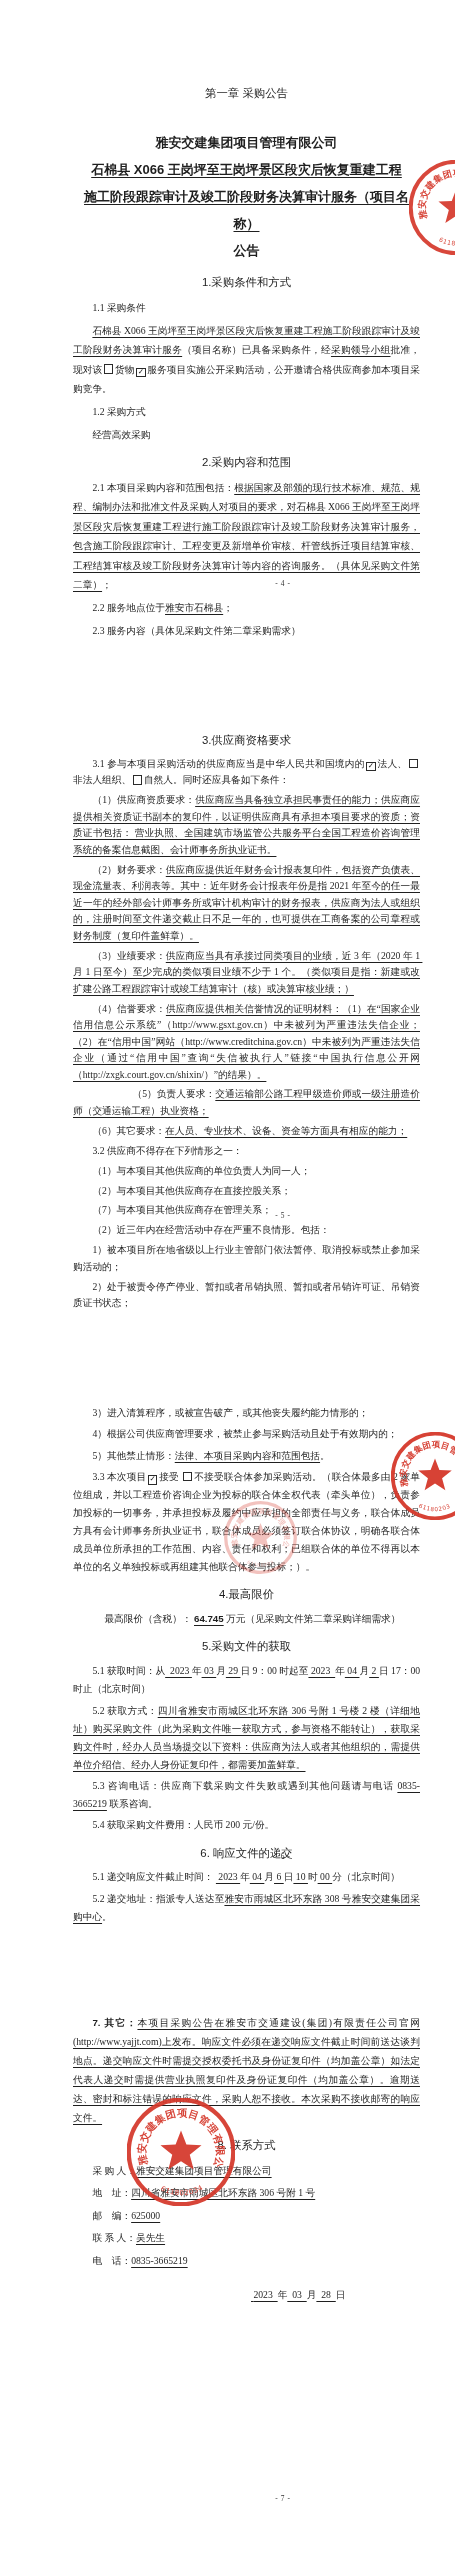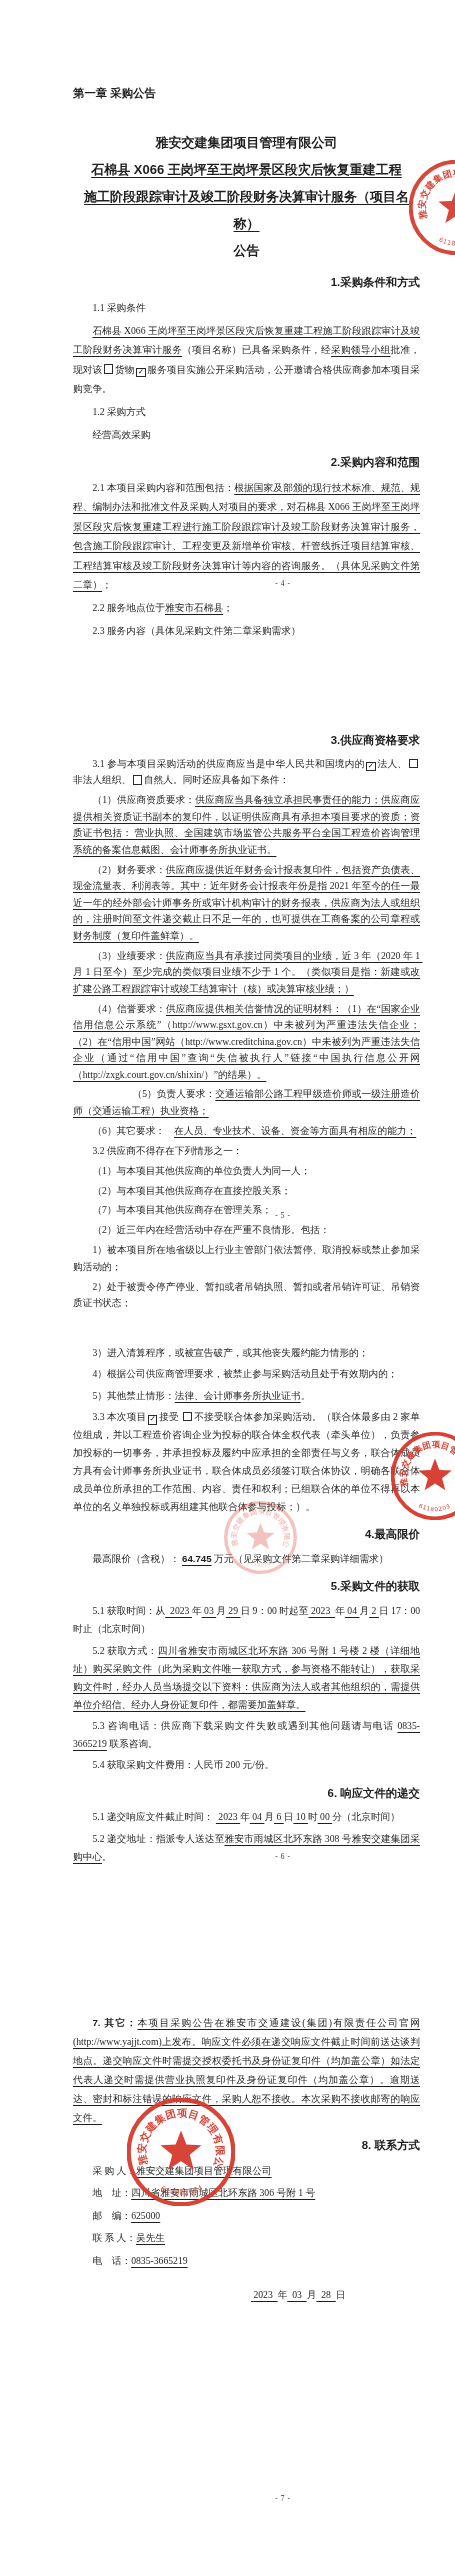--- a/index.html
+++ b/index.html
@@ -8,31 +8,31 @@
     background:#ffffff;color:#1f1f1f;
     font-family:"Liberation Serif","DejaVu Serif",serif;
   }
   #doc{position:absolute;inset:0;}
   .page-content{
     position:absolute;left:73px;width:347px;
     font-size:9.7px;text-align:justify;
   }
   .blk{margin:0 0 3.4px 0;}
   .b-chapter{
-    font-family:"Liberation Sans","DejaVu Sans",sans-serif;
-    font-weight:bold;font-size:11.4px;line-height:17px;margin:0 0 27px 0;
+    text-align:center;font-family:"Liberation Sans","DejaVu Sans",sans-serif;
+    font-weight:normal;font-size:11.4px;line-height:17px;margin:0 0 27px 0;
   }
   .b-head{
     text-align:center;font-family:"Liberation Sans","DejaVu Sans",sans-serif;
     font-weight:bold;font-size:13px;line-height:27px;margin:0;
   }
   .b-h{
     font-family:"Liberation Sans","DejaVu Sans",sans-serif;
-    font-weight:bold;font-size:11.4px;line-height:17px;margin:10.2px 0 6.8px 0;
-    text-align:right;
+    font-weight:normal;font-size:11.4px;line-height:17px;margin:10.2px 0 6.8px 0;
+    text-align:center;
   }
   .b-p{text-indent:2em;}
   .b-c{text-indent:2em;}
   .b-date{text-indent:0;}
   .u{text-decoration:underline;text-underline-offset:2.8px;text-decoration-thickness:0.6px;}
   .bold{font-weight:bold;font-family:"Liberation Sans","DejaVu Sans",sans-serif;}
   .cb{
     display:inline-block;width:7.4px;height:7.4px;border:1.1px solid #2a2a2a;
     line-height:6.8px;font-size:7.4px;text-align:center;vertical-align:-1.1px;
     margin:0 1.7px;font-family:"DejaVu Sans",sans-serif;text-indent:0;
@@ -66,36 +66,36 @@
       <div class="blk b-p">2.3 服务内容（具体见采购文件第二章采购需求）</div>
     </div>
     <div class="page-content" style="top: 722px; line-height: 16.5px;">
       <div class="blk b-h">3.供应商资格要求</div>
       <div class="blk b-p"><span style="white-space: pre-wrap;">3.1 参与本项目采购活动的供应商应当是中华人民共和国境内的</span><span class="cb">✓</span><span style="white-space: pre-wrap;">法人、</span><span class="cb"></span><span style="white-space: pre-wrap;">非法人组织、</span><span class="cb"></span><span style="white-space: pre-wrap;">自然人。同时还应具备如下条件：</span></div>
       <div class="blk b-p"><span style="white-space: pre-wrap;">（1）供应商资质要求：</span><span class="u" style="white-space: pre-wrap;">供应商应当具备独立承担民事责任的能力；供应商应提供相关资质证书副本的复印件，以证明供应商具有承担本项目要求的资质；资质证书包括： 营业执照、全国建筑市场监管公共服务平台全国工程造价咨询管理系统的备案信息截图、会计师事务所执业证书。</span></div>
       <div class="blk b-p"><span style="white-space: pre-wrap;">（2）财务要求：</span><span class="u" style="white-space: pre-wrap;">供应商应提供近年财务会计报表复印件，包括资产负债表、现金流量表、利润表等。其中：近年财务会计报表年份是指 2021 年至今的任一最近一年的经外部会计师事务所或审计机构审计的财务报表，供应商为法人或组织的，注册时间至文件递交截止日不足一年的，也可提供在工商备案的公司章程或财务制度（复印件盖鲜章）。</span></div>
       <div class="blk b-p"><span style="white-space: pre-wrap;">（3）业绩要求：</span><span class="u" style="white-space: pre-wrap;">供应商应当具有承接过同类项目的业绩，近 3 年（2020 年 1 月 1 日至今）至少完成的类似项目业绩不少于 1 个。（类似项目是指：新建或改扩建公路工程跟踪审计或竣工结算审计（核）或决算审核业绩；）</span></div>
       <div class="blk b-p"><span style="white-space: pre-wrap;">（4）信誉要求：</span><span class="u" style="white-space: pre-wrap;">供应商应提供相关信誉情况的证明材料：（1）在“国家企业信用信息公示系统”（http://www.gsxt.gov.cn）中未被列为严重违法失信企业；（2）在“信用中国”网站（http://www.creditchina.gov.cn）中未被列为严重违法失信企业（通过“信用中国”查询“失信被执行人”链接“中国执行信息公开网（http://zxgk.court.gov.cn/shixin/）”的结果）。</span></div>
       <div class="blk b-p"><span style="white-space: pre-wrap; margin-left: 40px;">（5）负责人要求：</span><span class="u" style="white-space: pre-wrap;">交通运输部公路工程甲级造价师或一级注册造价师（交通运输工程）执业资格；</span></div>
-      <div class="blk b-p"><span style="white-space: pre-wrap;">（6）其它要求：</span><span class="u" style="white-space: pre-wrap; margin-left: 9px;">在人员、专业技术、设备、资金等方面具有相应的能力；</span></div>
+      <div class="blk b-p"><span style="white-space: pre-wrap;">（6）其它要求：</span><span class="u" style="white-space: pre-wrap;">在人员、专业技术、设备、资金等方面具有相应的能力；</span></div>
       <div class="blk b-p">3.2 供应商不得存在下列情形之一：</div>
       <div class="blk b-p">（1）与本项目其他供应商的单位负责人为同一人；</div>
       <div class="blk b-p">（2）与本项目其他供应商存在直接控股关系；</div>
       <div class="blk b-p">（7）与本项目其他供应商存在管理关系；</div>
       <div class="blk b-p">（2）近三年内在经营活动中存在严重不良情形。包括：</div>
       <div class="blk b-p">1）被本项目所在地省级以上行业主管部门依法暂停、取消投标或禁止参加采购活动的；</div>
       <div class="blk b-p">2）处于被责令停产停业、暂扣或者吊销执照、暂扣或者吊销许可证、吊销资质证书状态；</div>
     </div>
-    <div class="page-content" style="top: 1344px; line-height: 18px;">
+    <div class="page-content" style="top: 1404px; line-height: 18px;">
       <div class="blk b-p">3）进入清算程序，或被宣告破产，或其他丧失履约能力情形的；</div>
       <div class="blk b-p">4）根据公司供应商管理要求，被禁止参与采购活动且处于有效期内的；</div>
-      <div class="blk b-p"><span style="white-space: pre-wrap;">5）其他禁止情形：</span><span class="u" style="white-space: pre-wrap;">法律、会计师事务所执业证书</span><span style="white-space: pre-wrap;">。</span></div>
+      <div class="blk b-p"><span style="white-space: pre-wrap;">5）其他禁止情形：</span><span class="u" style="white-space: pre-wrap;">法律、本项目采购内容和范围包括</span><span style="white-space: pre-wrap;">。</span></div>
       <div class="blk b-p"><span style="white-space: pre-wrap;">3.3 本次项目</span><span class="cb">✓</span><span style="white-space: pre-wrap;">接受 </span><span class="cb"></span><span style="white-space: pre-wrap;">不接受联合体参加采购活动。（联合体最多由 2 家单位组成，并以工程造价咨询企业为投标的联合体全权代表（牵头单位），负责参加投标的一切事务，并承担投标及履约中应承担的全部责任与义务，联合体成员方具有会计师事务所执业证书，联合体成员必须签订联合体协议，明确各联合体成员单位所承担的工作范围、内容、责任和权利；已组联合体的单位不得再以本单位的名义单独投标或再组建其他联合体参与投标；）。</span></div>
       <div class="blk b-h">4.最高限价</div>
-      <div class="blk b-p"><span style="white-space: pre-wrap;">最高限价（含税）： </span><span class="u bold" style="white-space: pre-wrap;">64.745</span><span style="white-space: pre-wrap;"> 万元（见采购文件第二章采购详细需求）</span></div>
+      <div class="blk b-p"><span style="white-space: pre-wrap; margin-left: 12px;">最高限价（含税）： </span><span class="u bold" style="white-space: pre-wrap;">64.745</span><span style="white-space: pre-wrap;"> 万元（见采购文件第二章采购详细需求）</span></div>
       <div class="blk b-h">5.采购文件的获取</div>
       <div class="blk b-p"><span style="white-space: pre-wrap;">5.1 获取时间：从</span><span class="u" style="white-space: pre-wrap;">  2023 </span><span style="white-space: pre-wrap;">年</span><span class="u" style="white-space: pre-wrap;"> 03 </span><span style="white-space: pre-wrap;">月</span><span class="u" style="white-space: pre-wrap;"> 29 </span><span style="white-space: pre-wrap;">日 9：00 时起至</span><span class="u" style="white-space: pre-wrap;"> 2023  </span><span style="white-space: pre-wrap;">年</span><span class="u" style="white-space: pre-wrap;"> 04 </span><span style="white-space: pre-wrap;">月</span><span class="u" style="white-space: pre-wrap;"> 2 </span><span style="white-space: pre-wrap;">日 17：00 时止（北京时间）</span></div>
       <div class="blk b-p"><span style="white-space: pre-wrap;">5.2 获取方式：</span><span class="u" style="white-space: pre-wrap;">四川省雅安市雨城区北环东路 306 号附 1 号楼 2 楼（详细地址）购买采购文件（此为采购文件唯一获取方式，参与资格不能转让），获取采购文件时，经办人员当场提交以下资料：供应商为法人或者其他组织的，需提供单位介绍信、经办人身份证复印件，都需要加盖鲜章。</span></div>
       <div class="blk b-p"><span style="white-space: pre-wrap;">5.3 咨询电话：供应商下载采购文件失败或遇到其他问题请与电话 </span><span class="u" style="white-space: pre-wrap;">0835-3665219</span><span style="white-space: pre-wrap;"> 联系咨询。</span></div>
       <div class="blk b-p">5.4 获取采购文件费用：人民币 200 元/份。</div>
       <div class="blk b-h">6. 响应文件的递交</div>
       <div class="blk b-p"><span style="white-space: pre-wrap;">5.1 递交响应文件截止时间： </span><span class="u" style="white-space: pre-wrap;"> 2023 </span><span style="white-space: pre-wrap;">年</span><span class="u" style="white-space: pre-wrap;"> 04 </span><span style="white-space: pre-wrap;">月</span><span class="u" style="white-space: pre-wrap;"> 6 </span><span style="white-space: pre-wrap;">日</span><span class="u" style="white-space: pre-wrap;"> 10 </span><span style="white-space: pre-wrap;">时</span><span class="u" style="white-space: pre-wrap;"> 00 </span><span style="white-space: pre-wrap;">分（北京时间）</span></div>
       <div class="blk b-p"><span style="white-space: pre-wrap;">5.2 递交地址：指派专人送达至</span><span class="u" style="white-space: pre-wrap;">雅安市雨城区北环东路 308 号雅安交建集团采购中心</span><span style="white-space: pre-wrap;">。</span></div>
     </div>
     <div class="page-content" style="top: 2013px; line-height: 19px;">

